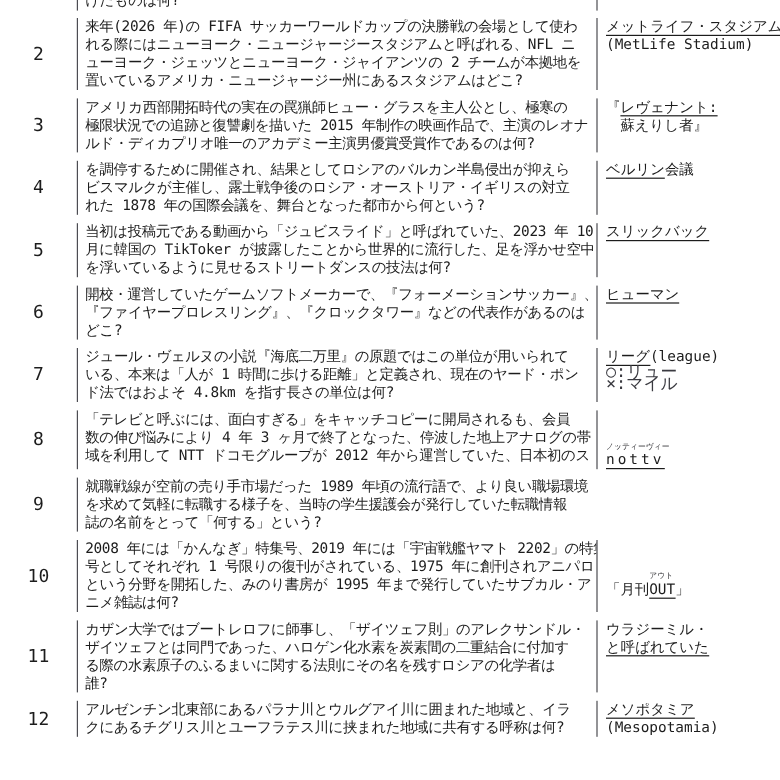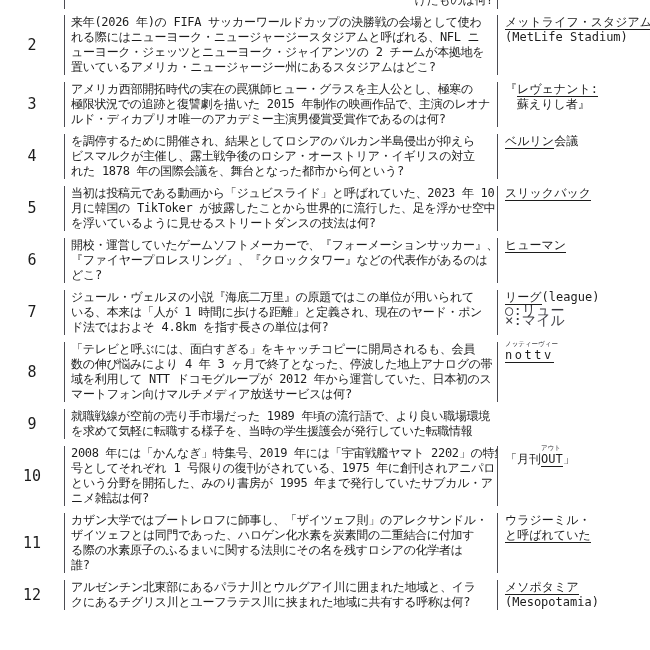--- a/index.html
+++ b/index.html
@@ -1,31 +1,31 @@
 <!DOCTYPE html>
 <html><head>
 <meta charset="utf-8">
 <style>
   html,body{margin:0;padding:0;width:650px;height:650px;background:#ffffff;overflow:hidden;}
   body{font-family:"DejaVu Sans Mono","Liberation Sans",sans-serif;color:#1c1c1c;}
   #page{width:650px;}
   .row{display:flex;margin-bottom:5px;padding:1px 0;}
-  .row.partial{height:9px;overflow:hidden;padding:0;text-align:right;}
+  .row.partial{height:9px;overflow:hidden;padding:0;}
   .row.partial .qline{margin-top:-7px;}
   .num{width:64px;flex:none;display:flex;align-items:center;justify-content:center;
        font-size:15px;line-height:15px;}
   .q{width:433px;flex:none;border-left:1px solid #4c4c52;padding:0 4px 0 6px;
      box-sizing:border-box;overflow:hidden;}
   .ans{flex:1;border-left:1px solid #4c4c52;padding:0 2px 0 7px;box-sizing:border-box;}
   .qline,.aline{font-size:12px;line-height:15px;white-space:nowrap;letter-spacing:-0.3px;}
   .aline{letter-spacing:0;}
   .aline.small{font-size:14px;line-height:10px;color:#3a3a40;}
   .aline.hasruby{margin-top:6px;}
   .u{border-bottom:1px solid #1c1c1c;}
-  .rubywrap{position:relative;display:inline-block;}
+  .rubywrap{position:relative;display:inline-block;margin-top:28px;}
   .rb{position:absolute;top:-7px;left:0;font-size:6.5px;line-height:7px;
       white-space:nowrap;letter-spacing:0;color:#2a2a2e;}
   .spread{letter-spacing:2.5px;}
 </style>
 </head>
 <body>
 
 <div id="page">
     <div class="row partial">
       <div class="num"></div>
@@ -104,31 +104,31 @@
         <div class="aline small"><span class="">○:リュー</span></div>
         <div class="aline small"><span class="">×:マイル</span></div>
       </div>
     </div>
     <div class="row">
       <div class="num">8</div>
       <div class="q">
         <div class="qline">「テレビと呼ぶには、面白すぎる」をキャッチコピーに開局されるも、会員</div>
         <div class="qline">数の伸び悩みにより 4 年 3 ヶ月で終了となった、停波した地上アナログの帯</div>
         <div class="qline">域を利用して NTT ドコモグループが 2012 年から運営していた、日本初のス</div>
-        <div class="qline">マートフォン向けマルチメディア放送サービスは何?</div>
       </div>
       <div class="ans">
         <div class="aline hasruby"><span class="rubywrap"><span class="rb">ノッティーヴィー</span><span class="u spread">nottv</span></span></div>
       </div>
     </div>
     <div class="row">
       <div class="num">9</div>
       <div class="q">
         <div class="qline">就職戦線が空前の売り手市場だった 1989 年頃の流行語で、より良い職場環境</div>
         <div class="qline">を求めて気軽に転職する様子を、当時の学生援護会が発行していた転職情報</div>
+        <div class="qline">誌の名前をとって「何する」という?</div>
       </div>
     </div>
     <div class="row">
       <div class="num">10</div>
       <div class="q">
         <div class="qline">2008 年には「かんなぎ」特集号、2019 年には「宇宙戦艦ヤマト 2202」の特集</div>
         <div class="qline">号としてそれぞれ 1 号限りの復刊がされている、1975 年に創刊されアニパロ</div>
         <div class="qline">という分野を開拓した、みのり書房が 1995 年まで発行していたサブカル・ア</div>
         <div class="qline">ニメ雑誌は何?</div>
       </div>

